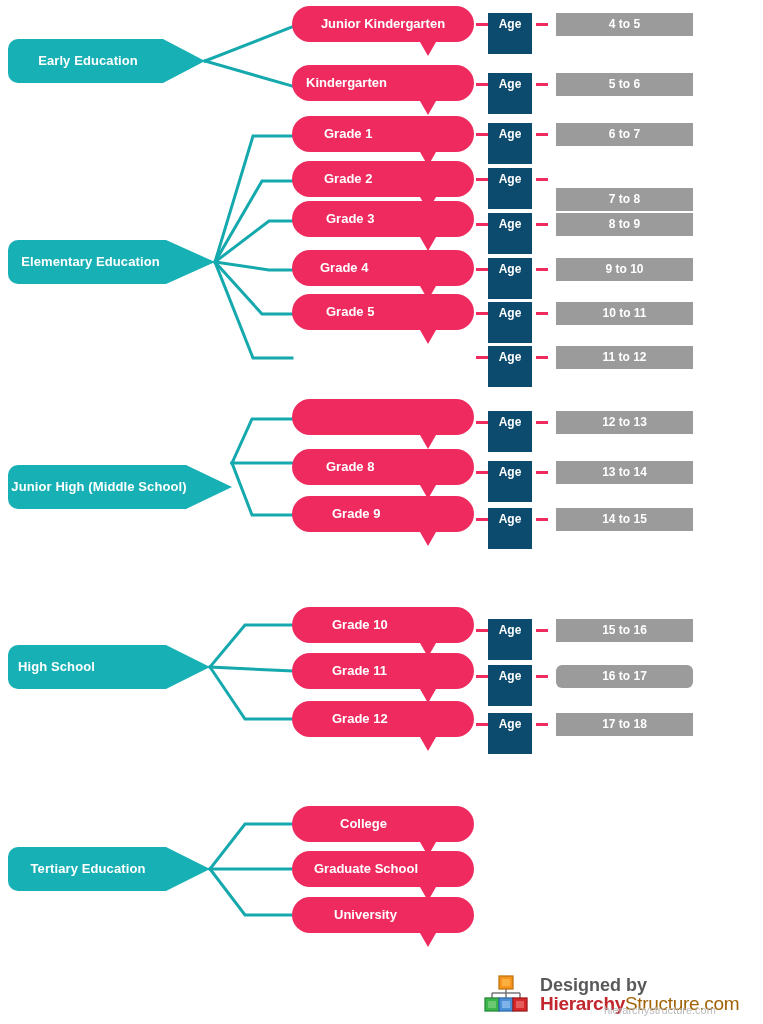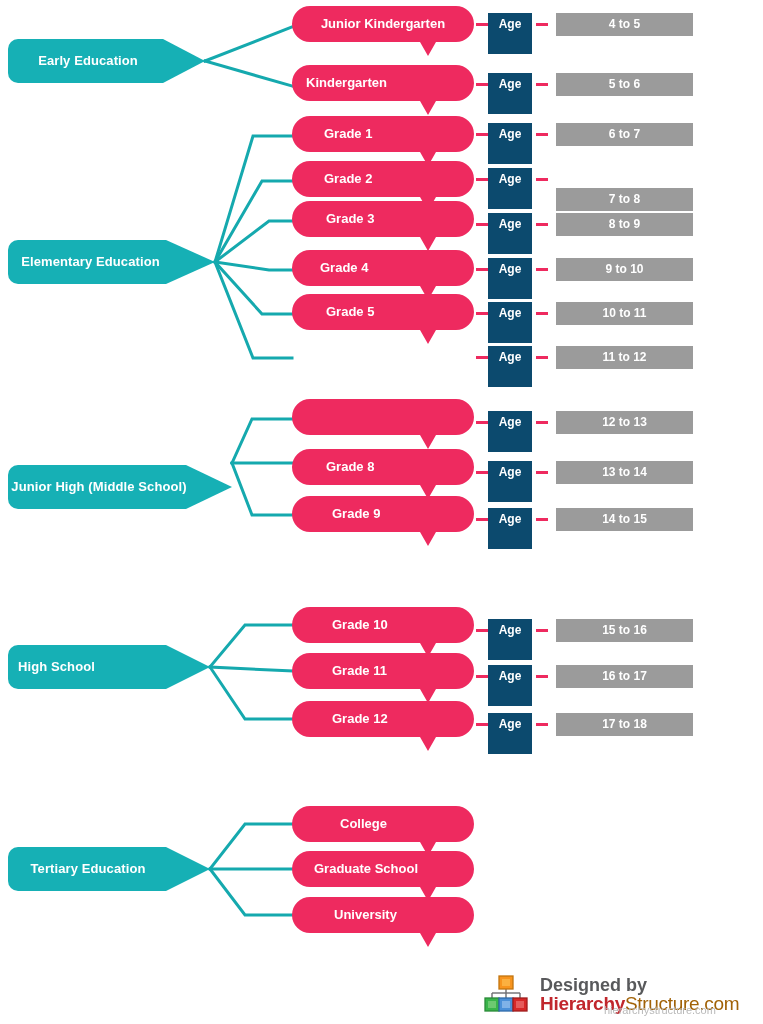--- a/index.html
+++ b/index.html
@@ -355,21 +355,21 @@
 
   <div class="bubble" style="top:653px;">
     <svg viewBox="0 0 182 50" preserveAspectRatio="none">
       <path d="M18,0 L164,0 A18,18 0 0,1 182,18 L182,18 A18,18 0 0,1 164,36 L144,36 L136,50 L128,36 L18,36 A18,18 0 0,1 0,18 A18,18 0 0,1 18,0 Z" fill="#EE2A5F"></path>
     </svg>
     <div class="bubble-label" style="text-align:left; padding-left:40px; width:142px;">Grade 11</div>
   </div>
   <div class="age-dash" style="left:476px; top:675px;"></div>
   <div class="age-box" style="left:488px; top:665px;">Age</div>
   <div class="age-dash" style="left:536px; top:675px;"></div>
-  <div class="age-bar" style="top:665px;">16 to 17</div>
+  <div class="age-bar" style="top:665px;border-radius:6px;">16 to 17</div>
 
   <div class="bubble" style="top:701px;">
     <svg viewBox="0 0 182 50" preserveAspectRatio="none">
       <path d="M18,0 L164,0 A18,18 0 0,1 182,18 L182,18 A18,18 0 0,1 164,36 L144,36 L136,50 L128,36 L18,36 A18,18 0 0,1 0,18 A18,18 0 0,1 18,0 Z" fill="#EE2A5F"></path>
     </svg>
     <div class="bubble-label" style="text-align:left; padding-left:40px; width:142px;">Grade 12</div>
   </div>
   <div class="age-dash" style="left:476px; top:723px;"></div>
   <div class="age-box" style="left:488px; top:713px;">Age</div>
   <div class="age-dash" style="left:536px; top:723px;"></div>

